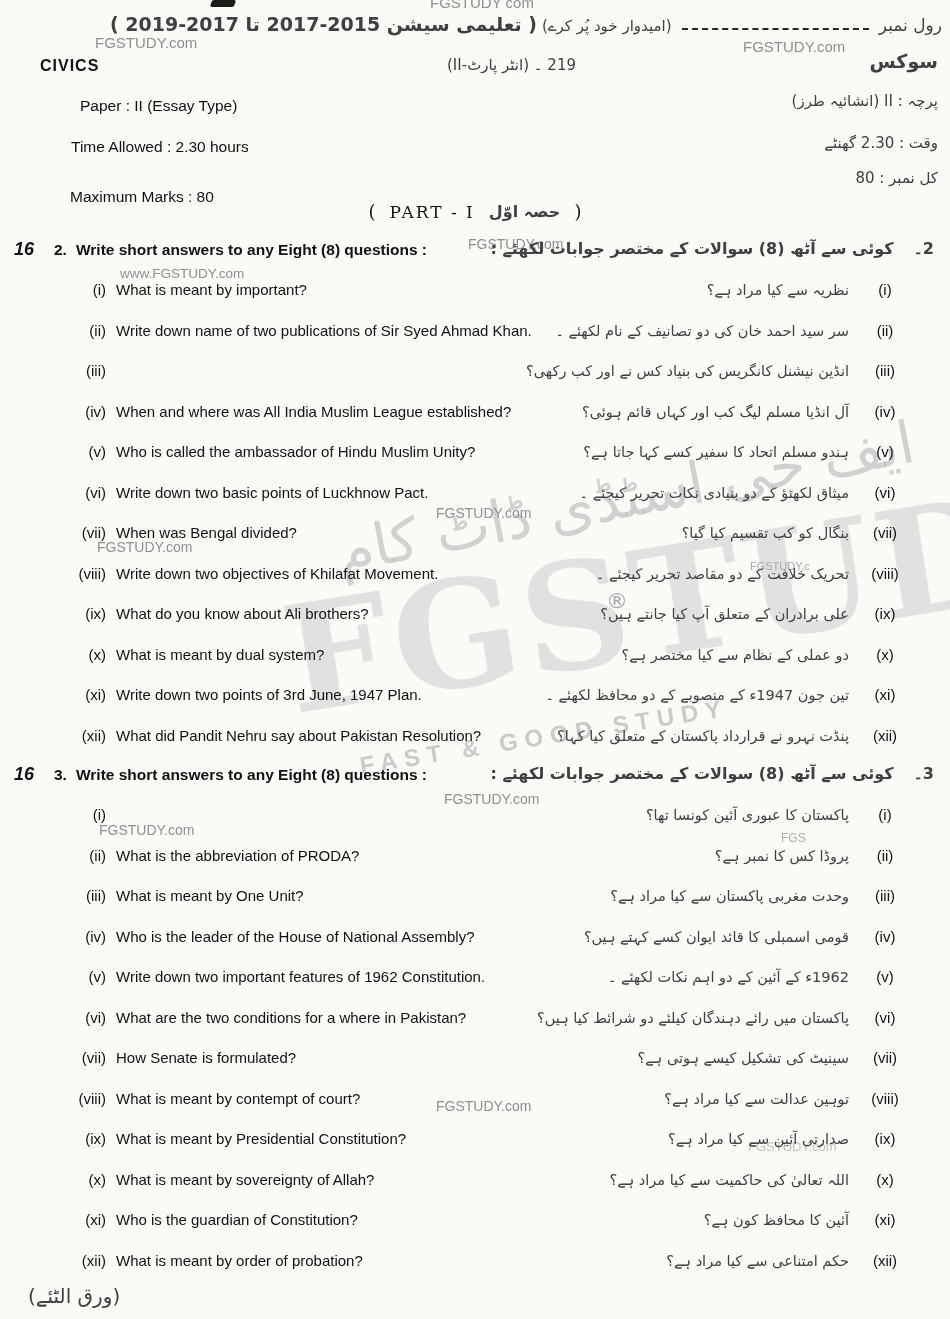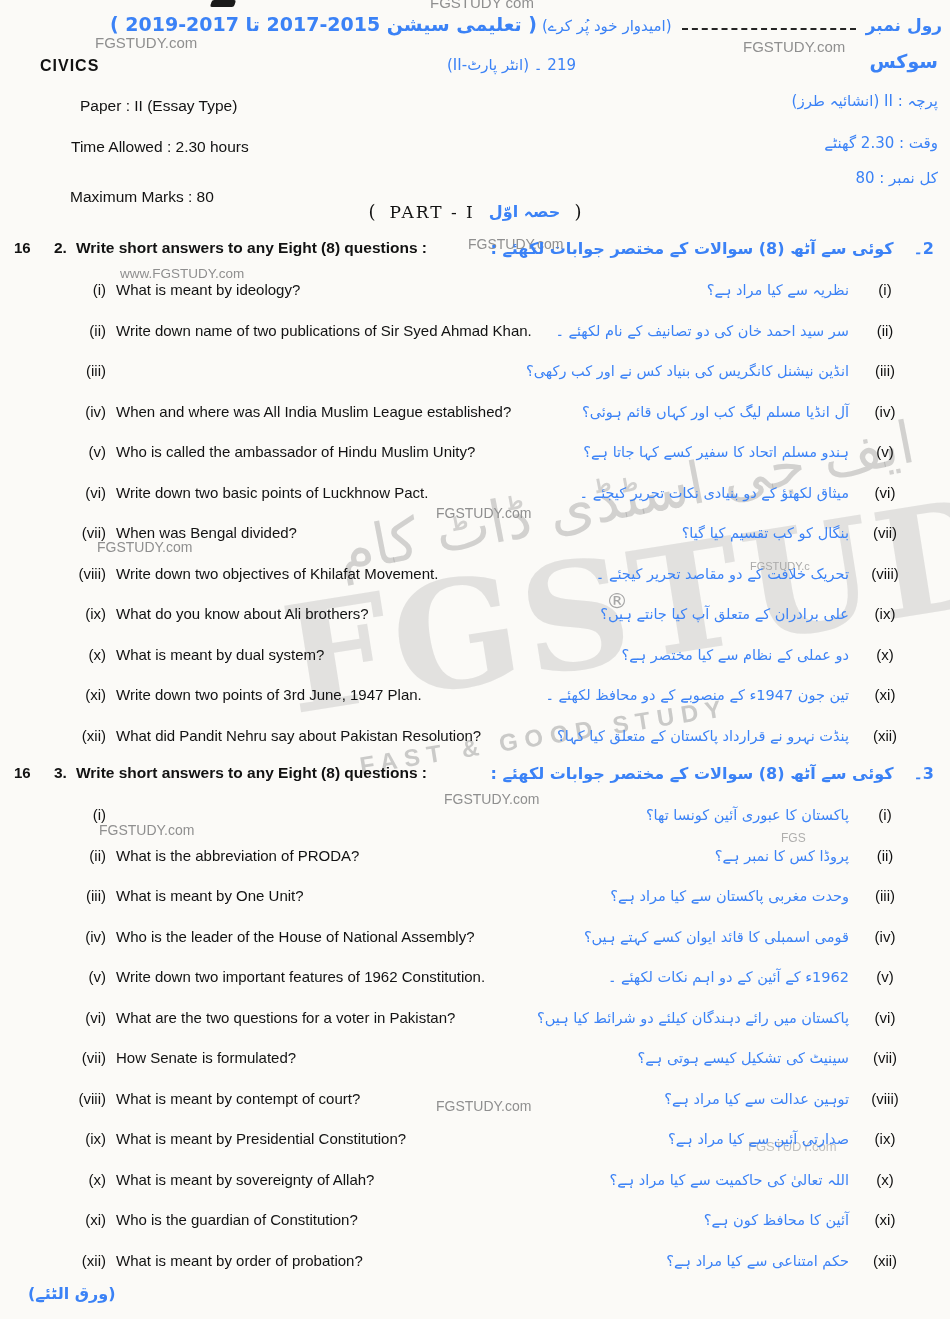--- a/index.html
+++ b/index.html
@@ -4,21 +4,21 @@
 <style>
   html,body{margin:0;padding:0;}
   body{
     position:relative;
     width:950px;height:1319px;
     background:#fbfaf7;
     overflow:hidden;
     color:#121212;
   }
   .en{font-family:"Liberation Sans",sans-serif;color:#121212;}
-  .ur{font-family:"DejaVu Sans",sans-serif;direction:rtl;color:#3b82f6;}
+  .ur{font-family:"DejaVu Sans",sans-serif;direction:rtl;color:#404040;}
   .abs{position:absolute;}
 
   
   #wm-layer{position:absolute;inset:0;z-index:1;pointer-events:none;}
   .wm{position:absolute;font-family:"Liberation Sans",sans-serif;color:#8f8f8f;font-size:15px;white-space:nowrap;}
   .wm-top{left:430px;top:-6px;}
   .wm-a{left:95px;top:34px;}
   .wm-b{left:743px;top:38px;}
   .wm-c{left:468px;top:236px;font-size:14px;}
   .wm-www{left:120px;top:266px;font-size:13.5px;}
@@ -55,21 +55,21 @@
   .stray-mark{position:absolute;left:211px;top:0;width:24px;height:7px;background:#1a1a1a;border-radius:2px;transform:skewX(-18deg);}
 
   
   #content{position:absolute;inset:0;z-index:2;}
 
   
   .hrow1{
     position:absolute;top:13px;left:110px;right:8px;
     display:flex;direction:rtl;align-items:flex-end;gap:5px;
   }
-  .roll-label{font-size:17px;font-weight:bold;flex:none;}
+  .roll-label{font-size:17px;font-weight:normal;flex:none;}
   .dash-line{flex:1;border-bottom:2.5px dashed #252525;height:13px;margin:0 5px 5px;}
   .cand-note{font-size:15px;flex:none;}
   .session{font-size:19px;font-weight:bold;flex:none;letter-spacing:.5px;}
 
   .subject-en{left:40px;top:57px;font-size:16px;font-weight:bold;letter-spacing:1px;}
   .paper-code{left:447px;top:56px;font-size:15px;}
   .subject-ur{right:12px;top:50px;font-size:19px;font-weight:bold;margin-left:18px;}
   .paper-en{left:80px;top:97px;font-size:15.5px;}
   .paper-ur{right:12px;top:92px;font-size:15px;}
   .time-en{left:71px;top:138px;font-size:15.5px;}
@@ -87,21 +87,21 @@
 
   
   .sec-head{
     position:absolute;left:0;right:0;
     display:flex;justify-content:space-between;align-items:flex-start;
     padding:0 16px 0 14px;box-sizing:border-box;
   }
   #sec2-head{top:239px;}
   #sec3-head{top:764px;}
   .sh-left{display:flex;align-items:baseline;}
-  .sh-left .marks{font-size:15px;font-weight:bold;width:40px;flex:none;}
+  .sh-left .marks{font-size:18px;font-weight:bold;width:40px;flex:none;font-style:italic;}
   .sh-left .qnum{font-size:15.5px;font-weight:bold;margin-right:9px;flex:none;}
   .sh-left .qtitle{font-size:15.5px;font-weight:bold;}
   .sh-right{display:flex;direction:rtl;align-items:baseline;gap:20px;}
   .sh-right .qnum-ur{font-size:16px;font-weight:bold;flex:none;}
   .sh-right .qtitle-ur{font-size:16px;font-weight:bold;}
 
   
   .section-items{position:absolute;left:0;right:0;}
   #sec2-items{top:281px;}
   #sec3-items{top:806px;}
@@ -110,21 +110,21 @@
     height:40.5px;
     padding:0 42px 0 48px;box-sizing:border-box;
   }
   .cell-en{display:flex;align-items:baseline;max-width:565px;}
   .cell-en .num{width:58px;flex:none;text-align:right;font-size:15px;margin-right:10px;}
   .cell-en .txt{font-size:15px;white-space:nowrap;}
   .cell-ur{display:flex;direction:rtl;align-items:baseline;gap:13px;}
   .cell-ur .num{width:46px;flex:none;text-align:center;font-size:15px;direction:ltr;}
   .cell-ur .txt{font-size:14.5px;white-space:nowrap;}
 
-  .footer-note{left:28px;top:1284px;font-size:16px;font-weight:bold;}
+  .footer-note{left:28px;top:1284px;font-size:20px;font-weight:normal;}
 </style>
 </head>
 <body>
 
 <div id="wm-layer">
   <div class="stray-mark"></div>
   <div class="wm wm-top">FGSTUDY com</div>
   <div class="wm wm-a">FGSTUDY.com</div>
   <div class="wm wm-b">FGSTUDY.com</div>
   <div class="wm wm-c">FGSTUDY.com</div>
@@ -182,21 +182,21 @@
     </div>
     <div class="sh-right">
       <span class="qnum-ur ur">2۔</span>
       <span class="qtitle-ur ur">کوئی سے آٹھ (8) سوالات کے مختصر جوابات لکھئے :</span>
     </div>
   </div>
   <div class="section-items" id="sec2-items">
       <div class="qrow">
         <div class="cell-en">
           <span class="num en">(i)</span>
-          <span class="txt en">What is meant by ideology?</span>
+          <span class="txt en">What is meant by important?</span>
         </div>
         <div class="cell-ur">
           <span class="num en">(i)</span>
           <span class="txt ur">نظریہ سے کیا مراد ہے؟</span>
         </div>
       </div>
       <div class="qrow">
         <div class="cell-en">
           <span class="num en">(ii)</span>
           <span class="txt en">Write down name of two publications of Sir Syed Ahmad Khan.</span>
@@ -364,21 +364,21 @@
           <span class="txt en">Write down two important features of 1962 Constitution.</span>
         </div>
         <div class="cell-ur">
           <span class="num en">(v)</span>
           <span class="txt ur">1962ء کے آئین کے دو اہم نکات لکھئے ۔</span>
         </div>
       </div>
       <div class="qrow">
         <div class="cell-en">
           <span class="num en">(vi)</span>
-          <span class="txt en">What are the two questions for a voter in Pakistan?</span>
+          <span class="txt en">What are the two conditions for a where in Pakistan?</span>
         </div>
         <div class="cell-ur">
           <span class="num en">(vi)</span>
           <span class="txt ur">پاکستان میں رائے دہندگان کیلئے دو شرائط کیا ہیں؟</span>
         </div>
       </div>
       <div class="qrow">
         <div class="cell-en">
           <span class="num en">(vii)</span>
           <span class="txt en">How Senate is formulated?</span>

